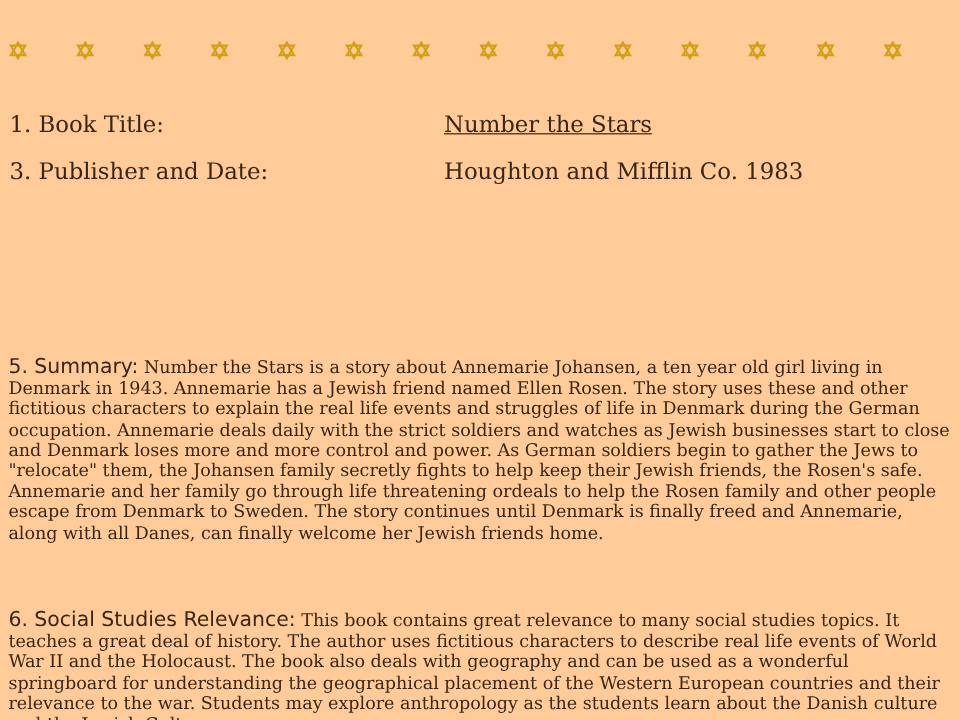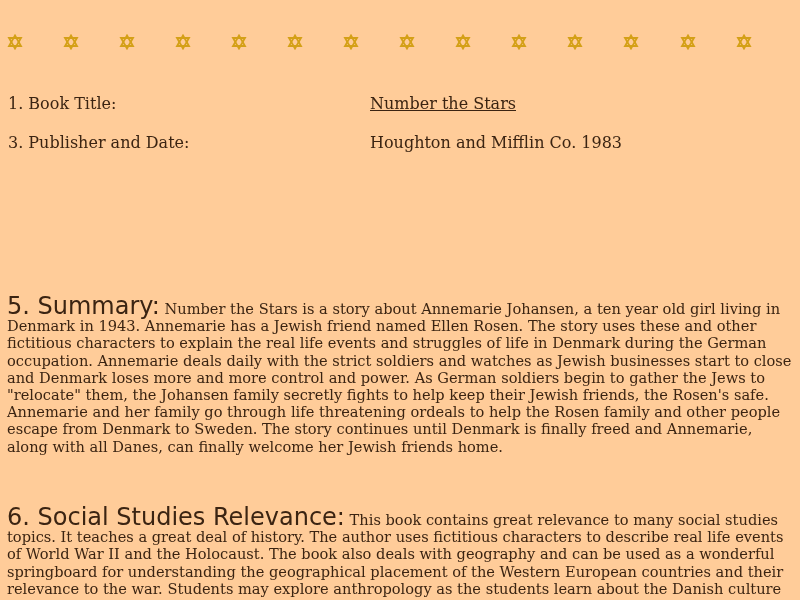--- a/index.html
+++ b/index.html
@@ -30,21 +30,21 @@
     }
     .info-table {
       position: absolute;
       top: 91px;
       left: 8px;
       width: 780px;
     }
     .info-row {
       position: relative;
       height: 38.5px;
-      font-size: 16px;
+      font-size: 19px;
       line-height: 26px;
     }
     .info-label {
       position: absolute;
       left: 0;
       top: 0;
     }
     .info-value {
       position: absolute;
       left: 362px;
@@ -56,21 +56,21 @@
     }
     .section {
       position: absolute;
       left: 7px;
       width: 790px;
       font-size: 14.6px;
       line-height: 17.2px;
     }
     .section-heading {
       font-family: "DejaVu Sans", sans-serif;
-      font-size: 24px;
+      font-size: 17px;
       margin-top: 39px;
     }
     #summary { top: 298px; }
     #relevance { top: 509px; }
   </style>
 </head>
 <body>
 
 <div class="stars-row" id="stars-row">
     <svg class="star" viewBox="0 0 16 16" style="left: 7px;">

